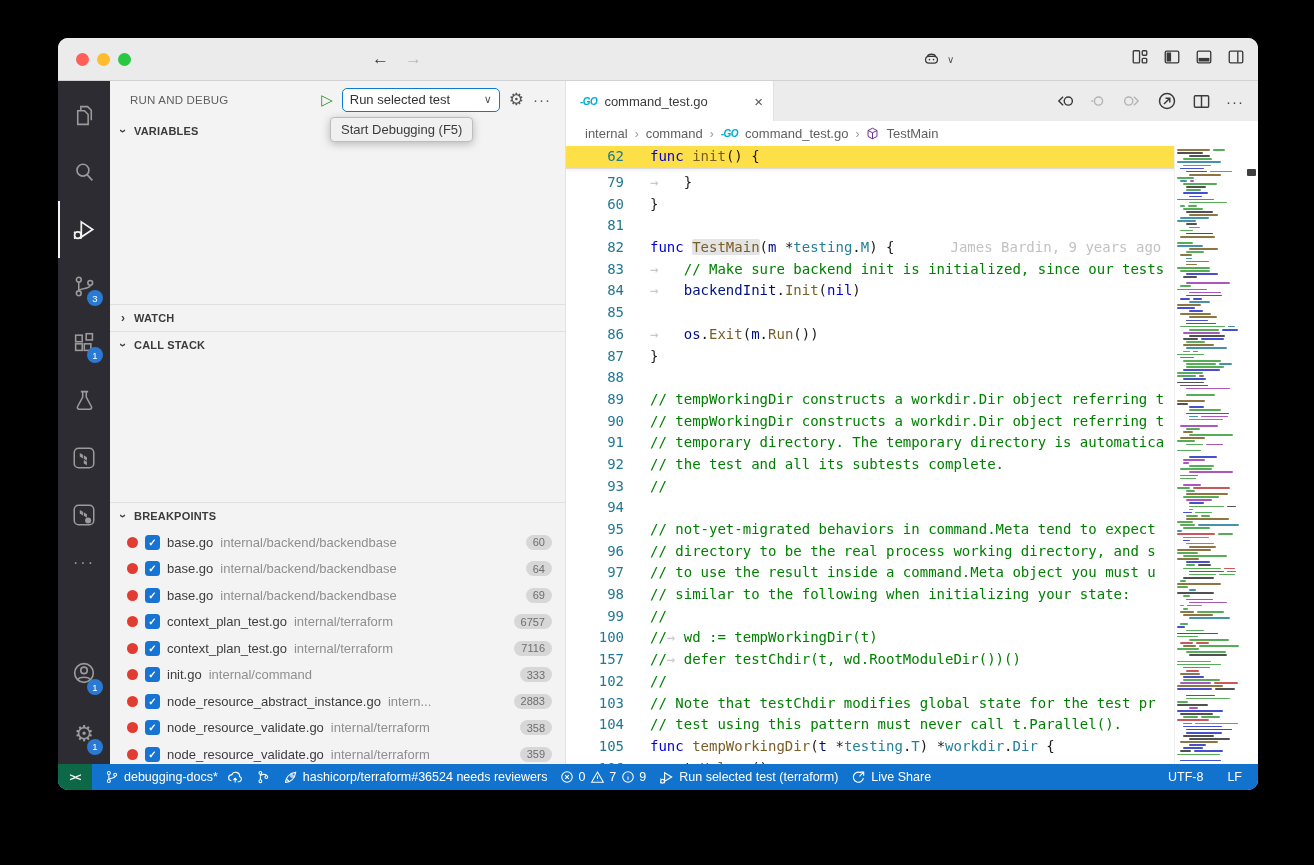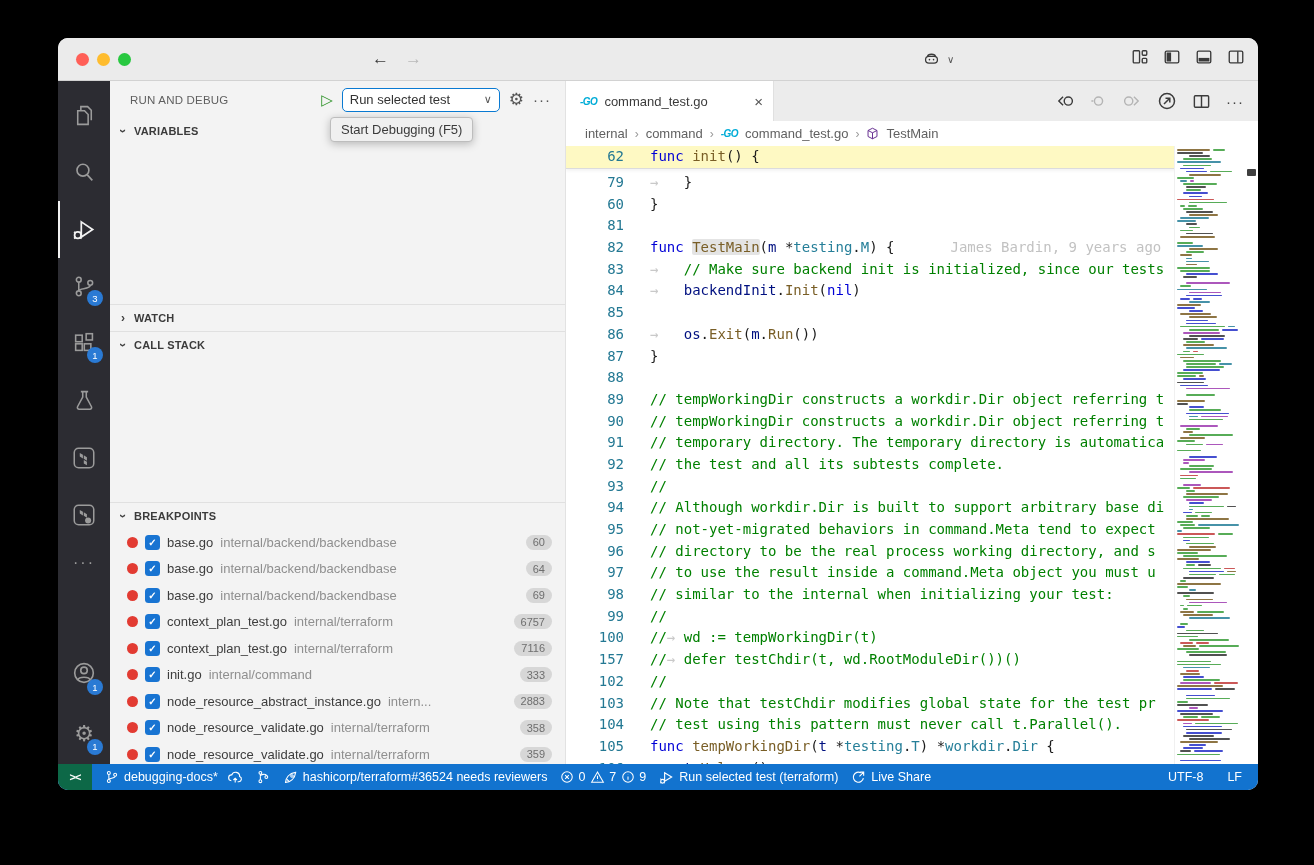--- a/index.html
+++ b/index.html
@@ -63,21 +63,21 @@
   .ed-actions{margin-left:auto;display:flex;align-items:center;gap:15px;padding-right:14px;color:#3c3c3c;}
   .ed-actions .faded{color:#b4b4b4}
   .ed-dots{font-size:15px;letter-spacing:1px;color:#444}
   .breadcrumbs{height:25px;display:flex;align-items:center;gap:7px;padding-left:19px;font-size:13px;color:#616161;flex:none;background:#fff;}
   .bc-sep{color:#9a9a9a;font-size:12px}
   .codearea{flex:1;position:relative;overflow:hidden;font-family:"DejaVu Sans Mono",monospace;font-size:14px;line-height:21.7px;}
   .code-scroll{position:absolute;inset:0;overflow:hidden;}
   .code-line{display:flex;white-space:pre;height:21.7px;}
   .gutter{width:58px;text-align:right;color:#237893;flex:none;}
   .codetext{margin-left:26px;white-space:pre;overflow:hidden;flex:1;}
-  .sticky{position:absolute;left:0;right:0;top:0;height:22px;background:#fef9c3;z-index:5;border-bottom:1px solid #dcdcdc;
+  .sticky{position:absolute;left:0;right:0;top:0;height:22px;background:#fde047;z-index:5;border-bottom:1px solid #dcdcdc;
           box-shadow:0 2px 3px rgba(0,0,0,.05);}
   .lines-host{position:absolute;left:0;right:0;top:26px;}
   .sg-k{color:#0000d6}.sg-f{color:#795e26}.sg-c{color:#008000}.sg-v{color:#001080}.sg-t{color:#267f99}
   .sg-p{color:#1b1b1b}.sg-w{color:#c9c9c9}
   .sg-g{color:#c2c2c2;margin-left:56px}
   .sg-hl{color:#795e26;background:#e4e4e4;border-radius:2px}
   .minimap{position:absolute;top:0;bottom:0;right:13px;width:70px;background:#fff;z-index:6;border-left:1px solid #f0f0f0;}
   .mm-bar{position:absolute;height:1.8px;border-radius:1px;opacity:.85}
   .overview{position:absolute;top:0;bottom:0;right:0;width:13px;background:#fff;z-index:7;}
   .ov-marker{position:absolute;left:2px;top:23px;width:9px;height:7px;background:#3f3f3f;border-radius:1px;}
@@ -385,25 +385,25 @@
               <div class="code-line"><span class="gutter">84</span><span class="codetext"><span class="sg-w">→   </span><span class="sg-v">backendInit</span><span class="sg-p">.</span><span class="sg-f">Init</span><span class="sg-p">(</span><span class="sg-k">nil</span><span class="sg-p">)</span></span></div>
               <div class="code-line"><span class="gutter">85</span><span class="codetext"></span></div>
               <div class="code-line"><span class="gutter">86</span><span class="codetext"><span class="sg-w">→   </span><span class="sg-v">os</span><span class="sg-p">.</span><span class="sg-f">Exit</span><span class="sg-p">(</span><span class="sg-v">m</span><span class="sg-p">.</span><span class="sg-f">Run</span><span class="sg-p">())</span></span></div>
               <div class="code-line"><span class="gutter">87</span><span class="codetext"><span class="sg-p">}</span></span></div>
               <div class="code-line"><span class="gutter">88</span><span class="codetext"></span></div>
               <div class="code-line"><span class="gutter">89</span><span class="codetext"><span class="sg-c">// tempWorkingDir constructs a workdir.Dir object referring t</span></span></div>
               <div class="code-line"><span class="gutter">90</span><span class="codetext"><span class="sg-c">// tempWorkingDir constructs a workdir.Dir object referring t</span></span></div>
               <div class="code-line"><span class="gutter">91</span><span class="codetext"><span class="sg-c">// temporary directory. The temporary directory is automatica</span></span></div>
               <div class="code-line"><span class="gutter">92</span><span class="codetext"><span class="sg-c">// the test and all its subtests complete.</span></span></div>
               <div class="code-line"><span class="gutter">93</span><span class="codetext"><span class="sg-c">//</span></span></div>
-              <div class="code-line"><span class="gutter">94</span><span class="codetext"><span class="sg-c">// Although workdir.Dir is built to support arbitrary base di</span></span></div>
+              <div class="code-line"><span class="gutter">94</span></div>
               <div class="code-line"><span class="gutter">95</span><span class="codetext"><span class="sg-c">// not-yet-migrated behaviors in command.Meta tend to expect </span></span></div>
               <div class="code-line"><span class="gutter">96</span><span class="codetext"><span class="sg-c">// directory to be the real process working directory, and s</span></span></div>
               <div class="code-line"><span class="gutter">97</span><span class="codetext"><span class="sg-c">// to use the result inside a command.Meta object you must u</span></span></div>
-              <div class="code-line"><span class="gutter">98</span><span class="codetext"><span class="sg-c">// similar to the internal when initializing your test:</span></span></div>
+              <div class="code-line"><span class="gutter">98</span><span class="codetext"><span class="sg-c">// similar to the following when initializing your state:</span></span></div>
               <div class="code-line"><span class="gutter">99</span><span class="codetext"><span class="sg-c">//</span></span></div>
               <div class="code-line"><span class="gutter">100</span><span class="codetext"><span class="sg-c">//</span><span class="sg-w">→ </span><span class="sg-c">wd := tempWorkingDir(t)</span></span></div>
               <div class="code-line"><span class="gutter">157</span><span class="codetext"><span class="sg-c">//</span><span class="sg-w">→ </span><span class="sg-c">defer testChdir(t, wd.RootModuleDir())()</span></span></div>
               <div class="code-line"><span class="gutter">102</span><span class="codetext"><span class="sg-c">//</span></span></div>
               <div class="code-line"><span class="gutter">103</span><span class="codetext"><span class="sg-c">// Note that testChdir modifies global state for the test pr</span></span></div>
               <div class="code-line"><span class="gutter">104</span><span class="codetext"><span class="sg-c">// test using this pattern must never call t.Parallel().</span></span></div>
               <div class="code-line"><span class="gutter">105</span><span class="codetext"><span class="sg-k">func</span><span class="sg-p"> </span><span class="sg-f">tempWorkingDir</span><span class="sg-p">(</span><span class="sg-v">t</span><span class="sg-p"> *</span><span class="sg-t">testing</span><span class="sg-p">.</span><span class="sg-t">T</span><span class="sg-p">) *</span><span class="sg-t">workdir</span><span class="sg-p">.</span><span class="sg-t">Dir</span><span class="sg-p"> {</span></span></div>
               <div class="code-line"><span class="gutter">106</span><span class="codetext"><span class="sg-w">→   </span><span class="sg-v">t</span><span class="sg-p">.</span><span class="sg-f">Helper</span><span class="sg-p">()</span></span></div>
             </div>
         </div>

